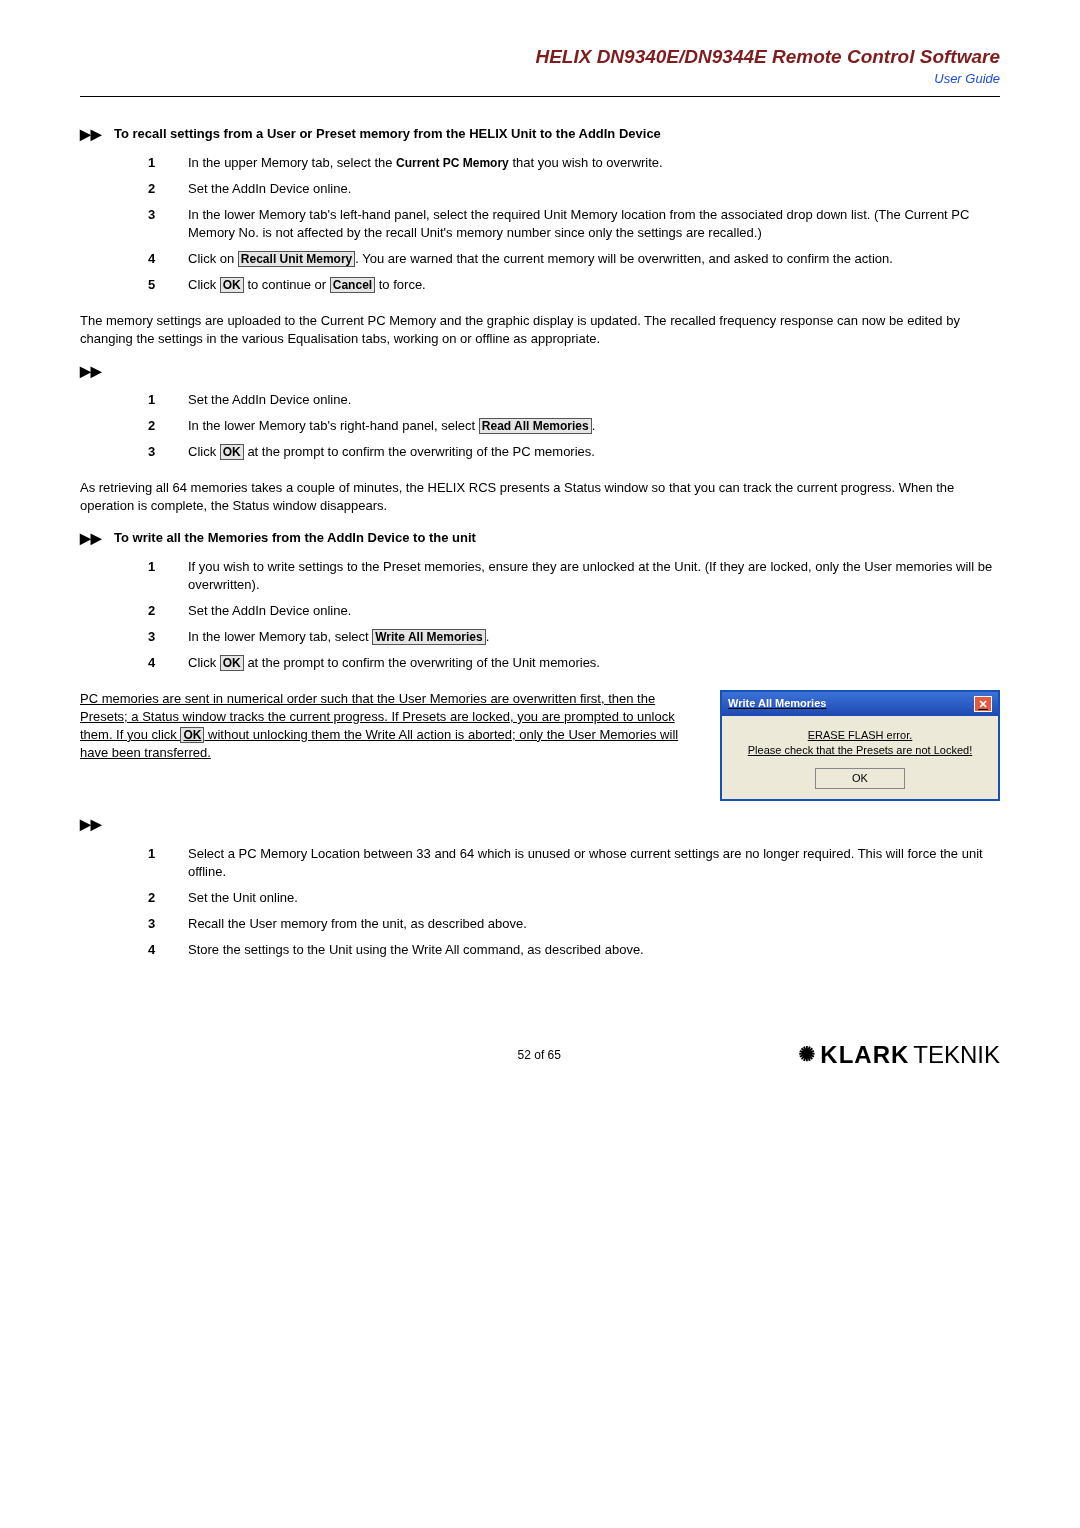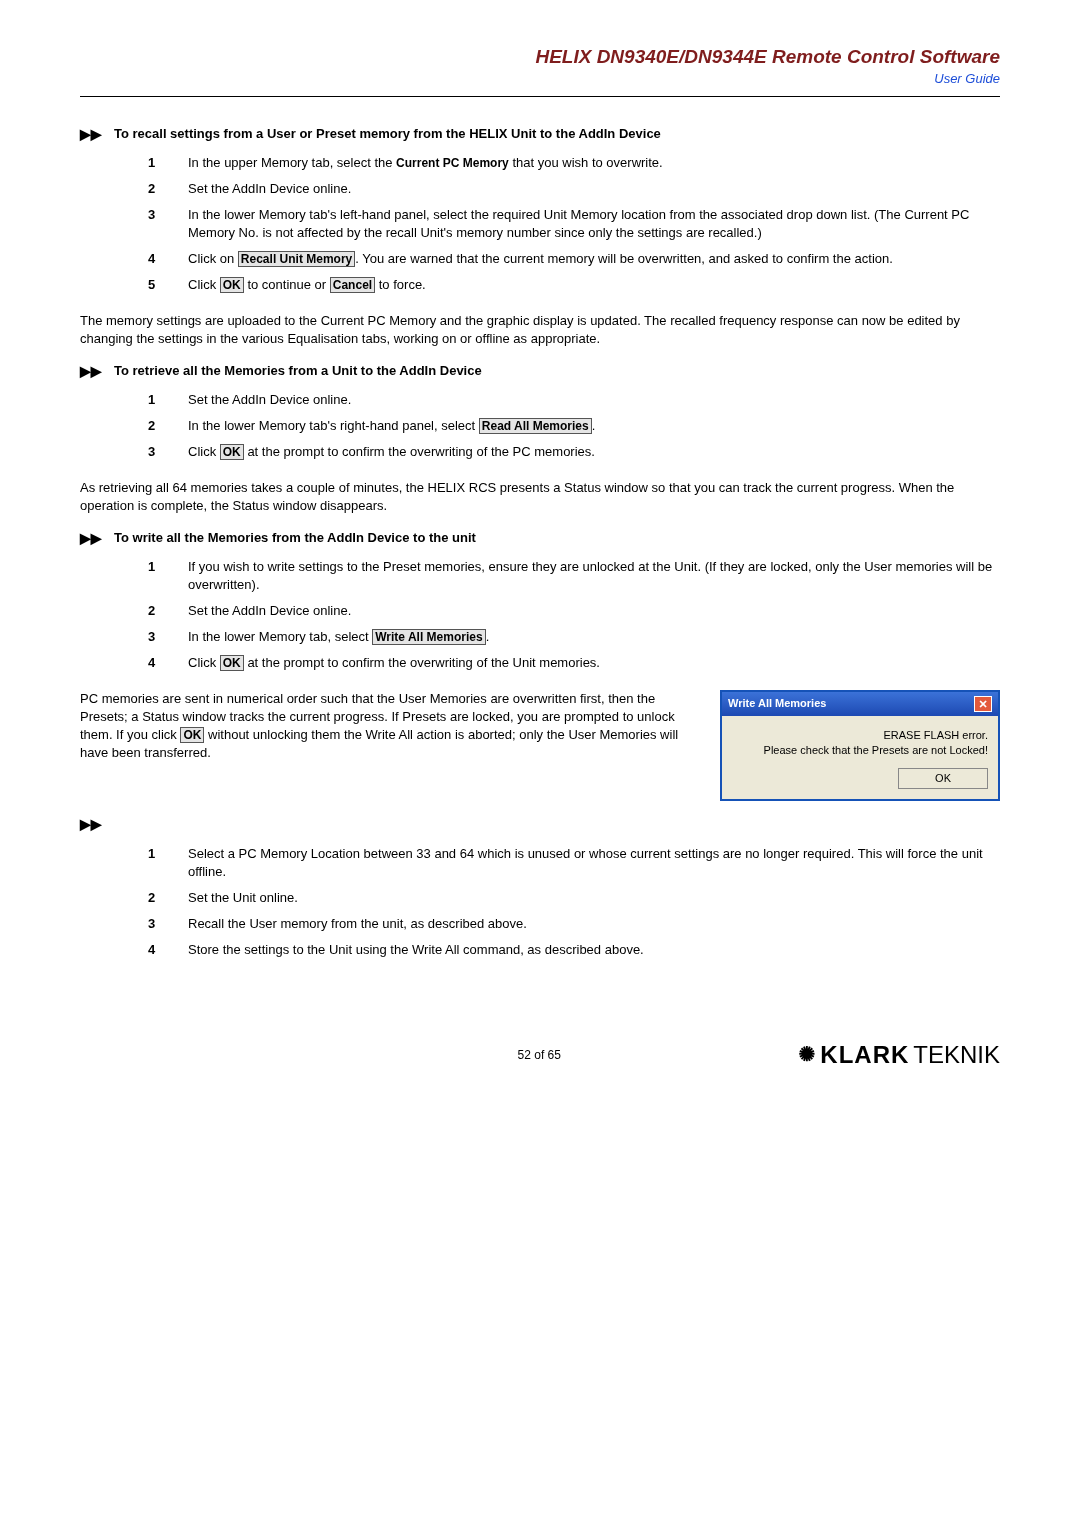--- a/index.html
+++ b/index.html
@@ -82,20 +82,21 @@
     font-size: 12px;
     border: 1px solid #555;
     background: #e5e5e5;
     padding: 0 2px;
   }
   .two-col {
     display: flex;
     gap: 16px;
     align-items: flex-start;
     margin-bottom: 14px;
+    text-decoration: underline;
   }
   .two-col .left { flex: 1; }
   .two-col .right { flex-shrink: 0; width: 280px; }
   .dialog {
     border: 2px solid #1552b7;
     background: #ece9d8;
     font-family: Tahoma, sans-serif;
     font-size: 11px;
   }
   .dialog-title {
@@ -113,21 +114,21 @@
     width: 18px;
     height: 16px;
     color: #fff;
     font-weight: bold;
     font-size: 11px;
     text-align: center;
     line-height: 14px;
   }
   .dialog-body {
     padding: 12px 10px 10px 10px;
-    text-align: right;
+    text-align: center;
   }
   .dialog-ok {
     display: inline-block;
     border: 1px solid #888;
     background: #ece9d8;
     padding: 2px 36px;
     margin-top: 10px;
     font-size: 11px;
   }
   .footer {
@@ -199,21 +200,20 @@
         <span>Click </span><span class="ui-btn">OK</span><span> to continue or </span><span class="ui-btn">Cancel</span><span> to force.</span>
       </span>
       </li>
   </ol>
 </div>
 <p class="body-para">The memory settings are uploaded to the Current PC Memory and the graphic display is updated.  The recalled frequency response can now be edited by changing the settings in the various Equalisation tabs, working on or offline as appropriate.</p>
 
 <div class="section">
   <div class="section-heading">
     <span class="arrow">▶▶</span>
-    <span class="title">To retrieve all the Memories from a Unit to the AddIn Device</span>
   </div>
   <ol>
     <li>
         <span class="num">1</span>
       <span class="txt">Set the AddIn Device online.</span>
       </li>
     <li>
         <span class="num">2</span>
       <span class="txt">
         <span>In the lower Memory tab's right-hand panel, select </span><span class="ui-btn">Read All Memories</span><span>.</span>

